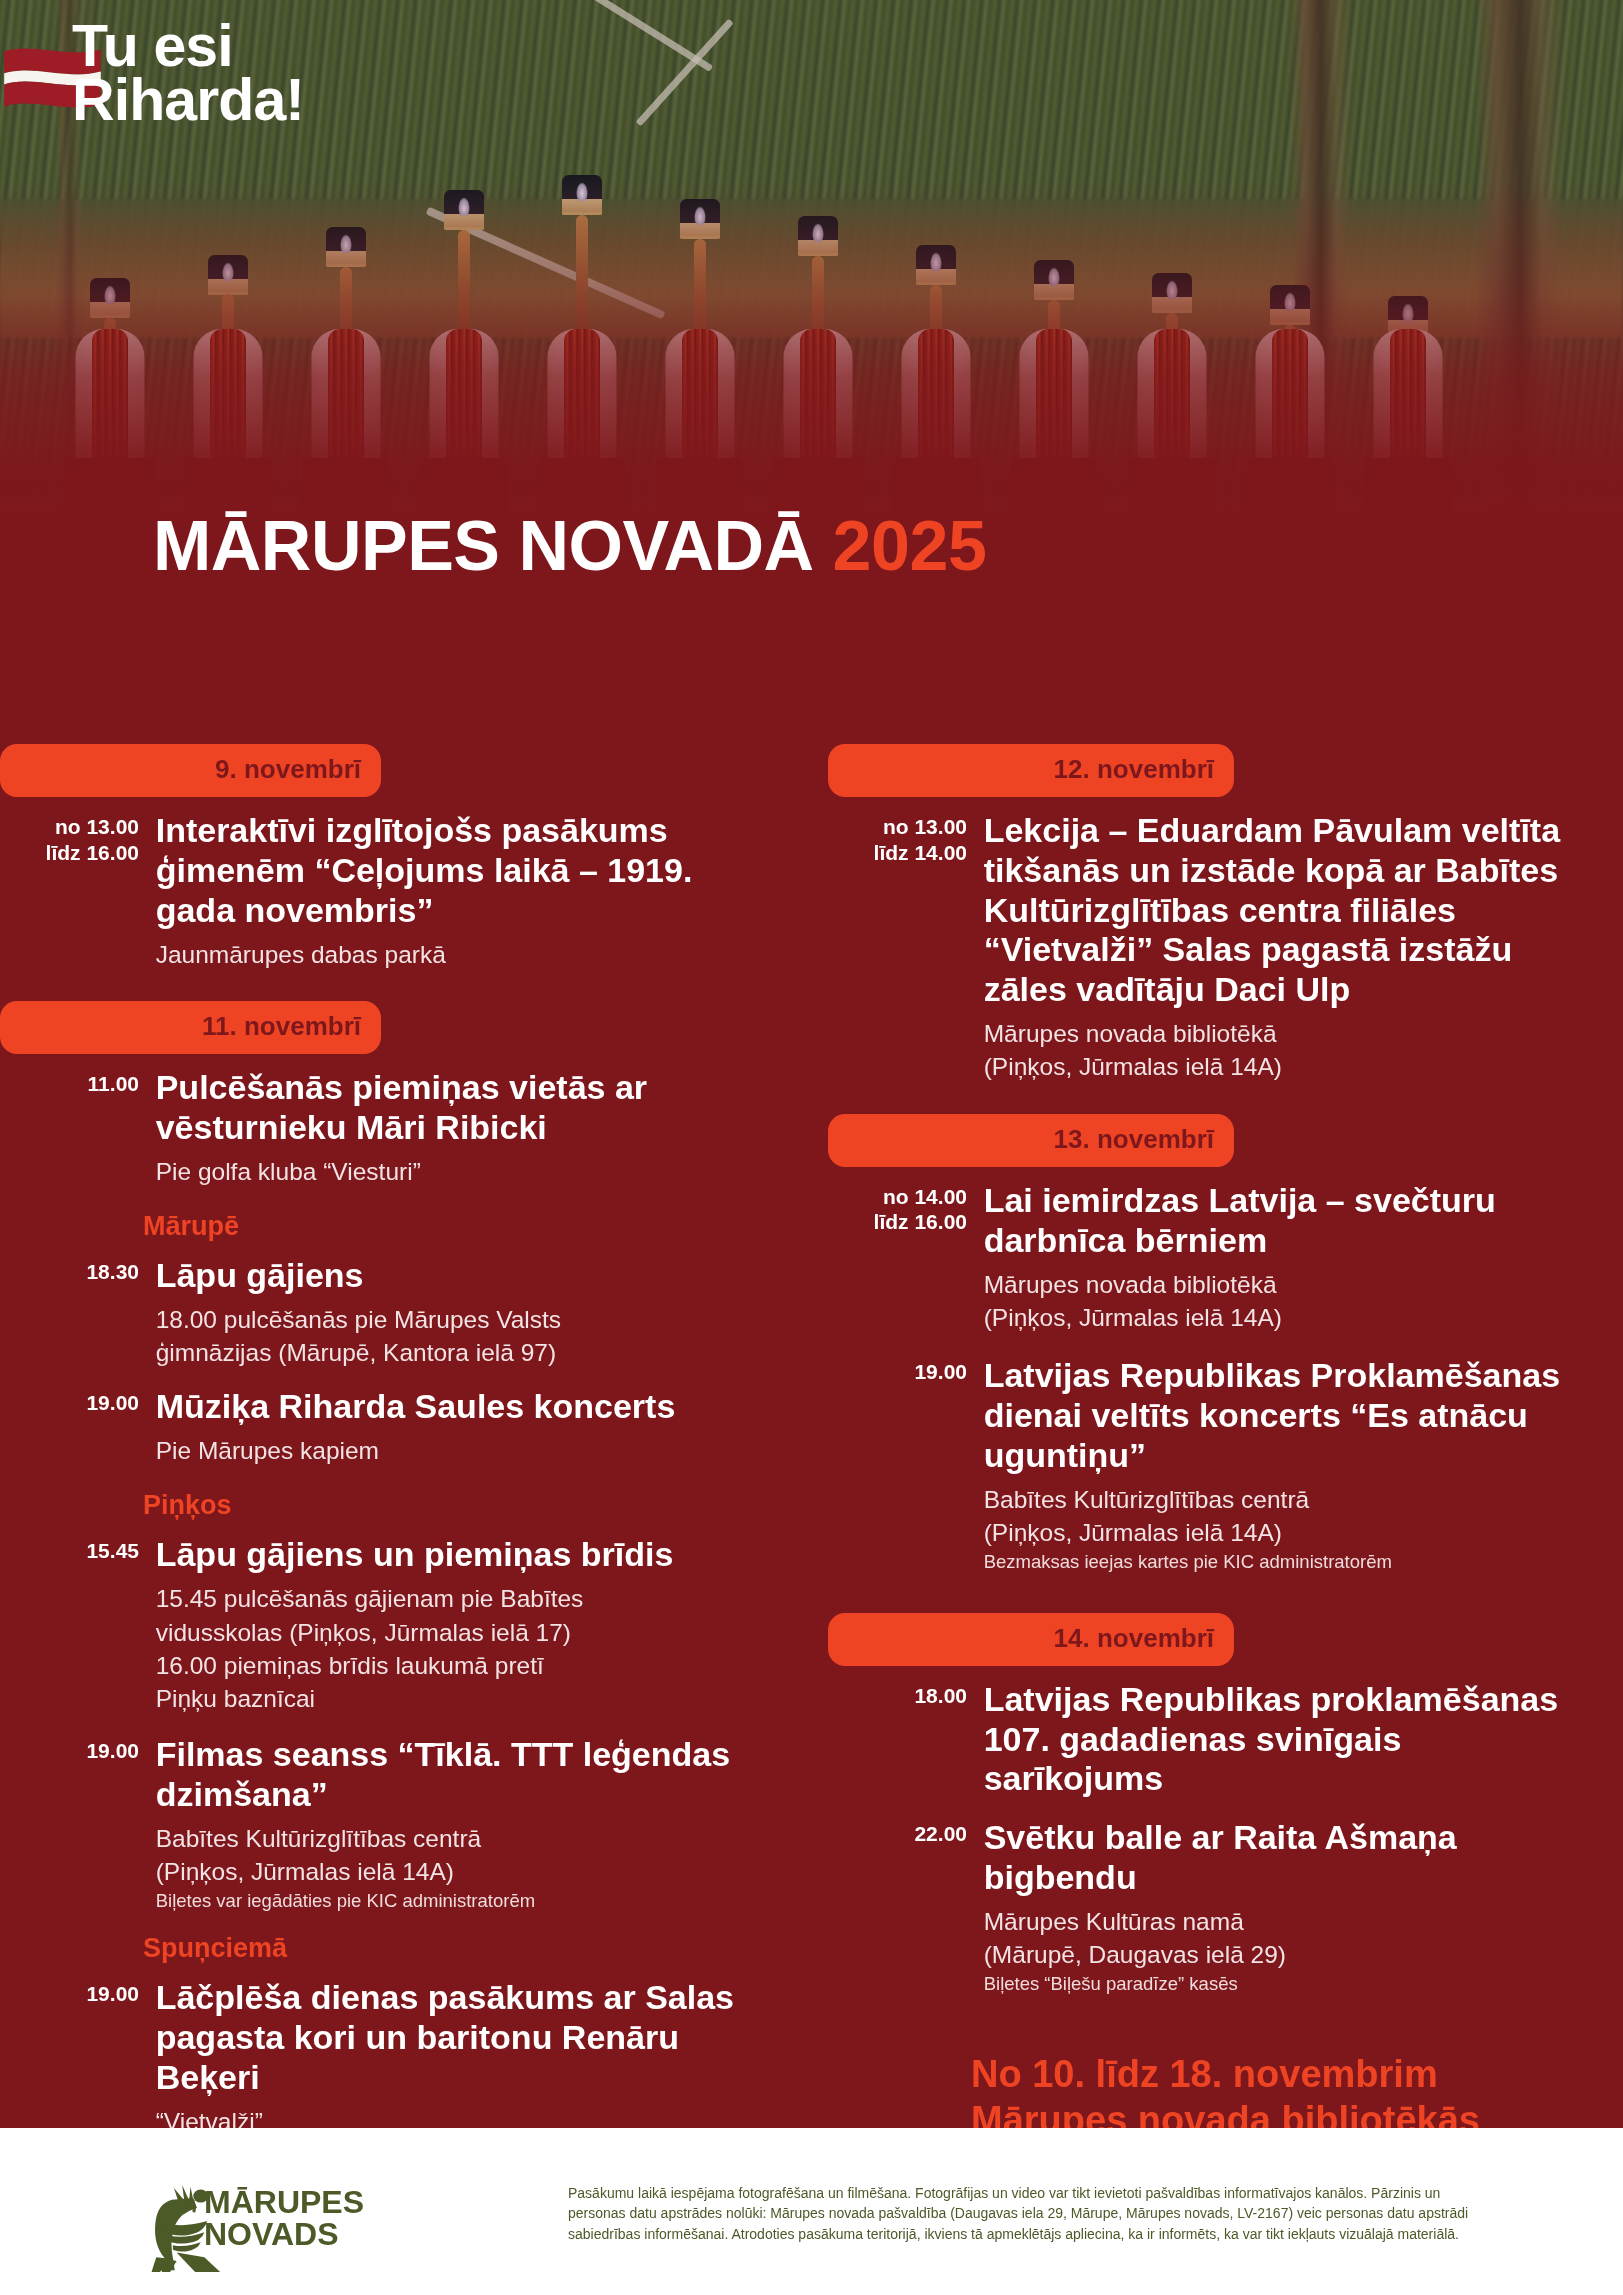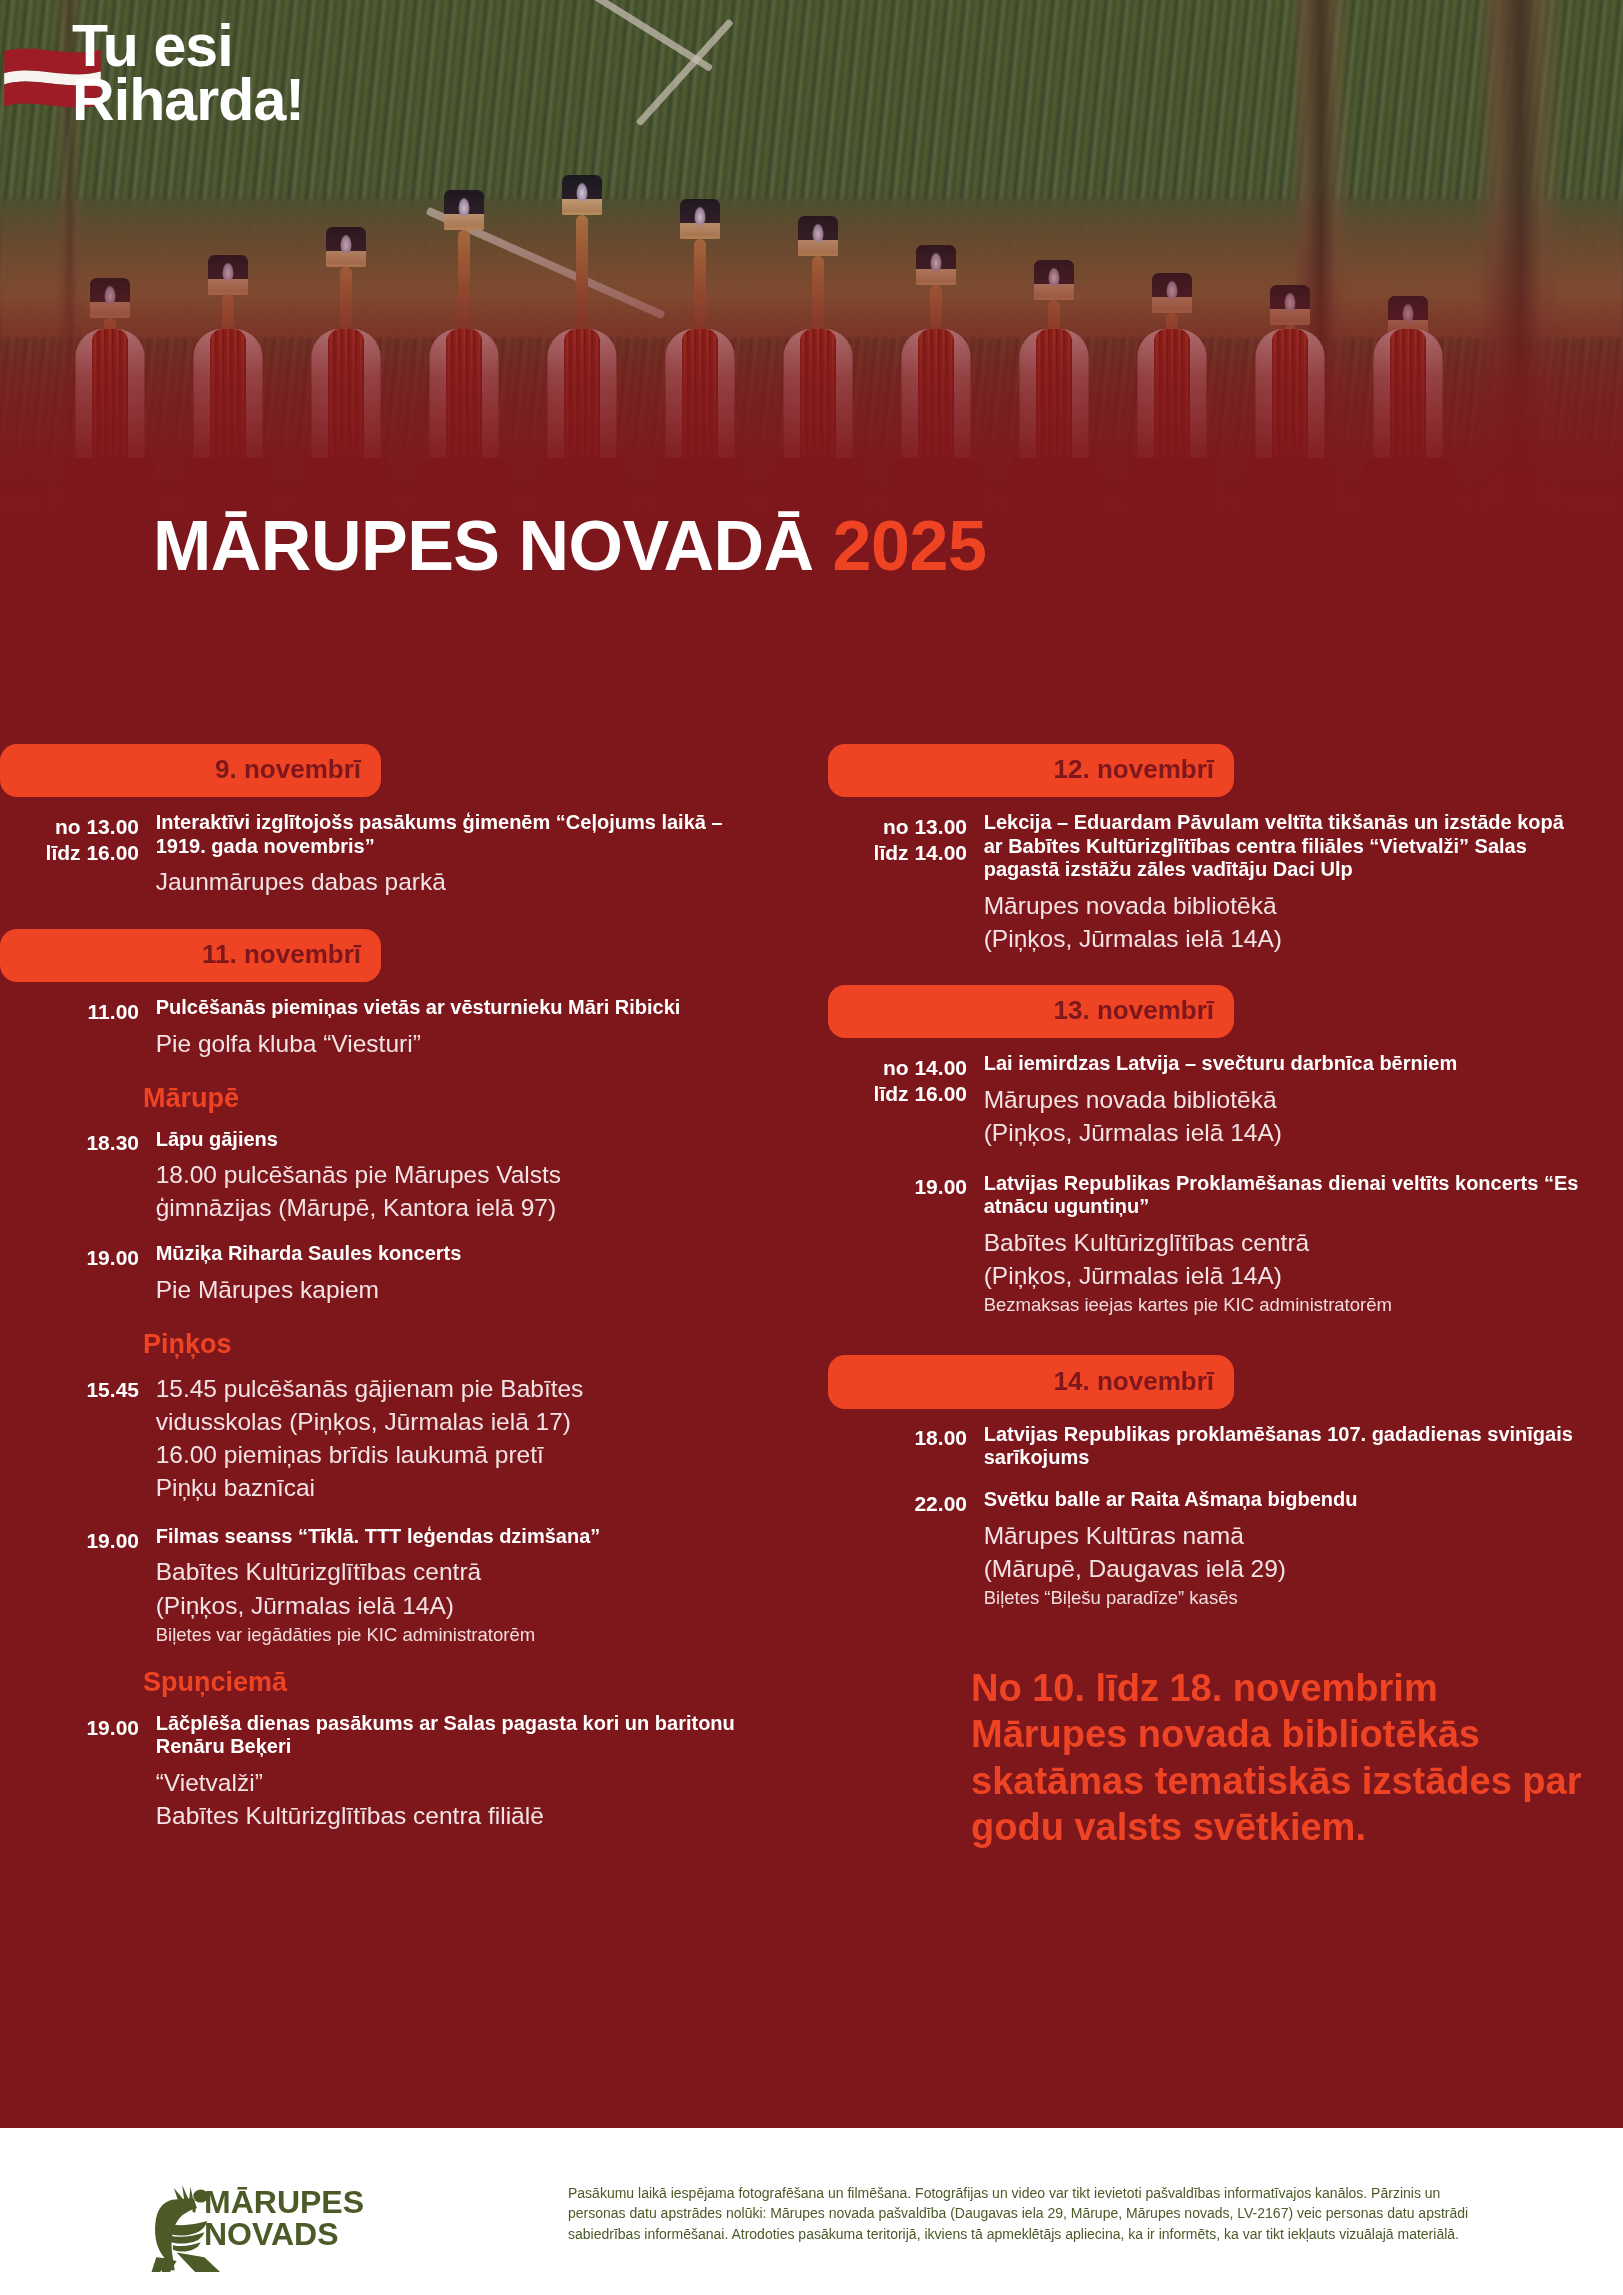--- a/index.html
+++ b/index.html
@@ -77,21 +77,21 @@
 
   .badge{background:#EF4424;color:#7E171C;font-weight:700;font-size:26px;
     padding:10.2px 20.4px 12px 0;text-align:right;margin:0 0 14px 0;border-radius:17px;}
   .badgeL{width:361px;margin-left:0;}
   .badgeR{width:356px;padding-left:30px;}
 
   .ev{display:flex;margin:0 0 7.4px 0;}
   .ev .time{width:139px;min-width:139px;text-align:right;padding-right:16.7px;
     color:#fff;font-weight:700;font-size:21px;line-height:1.22;padding-top:2.8px;}
   .ev .body{flex:1;}
-  .ev .title{color:#fff;font-weight:700;font-size:20px;line-height:1.17;margin:0 0 9.3px 0;}
+  .ev .title{color:#fff;font-weight:700;font-size:34px;line-height:1.17;margin:0 0 9.3px 0;}
   .ev .place{color:#f3e3e4;font-weight:400;font-size:24.5px;line-height:1.2;margin:0 0 3.7px 0;}
   .ev .note{color:#f0dcdd;font-weight:400;font-size:18.5px;line-height:1.2;margin:2.8px 0 0 0;}
   .spacer{height:21px;}
 
   .sub{color:#EF4424;font-weight:700;font-size:27px;margin:21px 0 14px 143px;}
 
   .outro{color:#EF4424;font-weight:700;font-size:38px;line-height:1.22;margin:56px 0 0 143px;width:615px;}
 
   
   .footer{position:absolute;left:0;top:2128px;width:1623px;height:167px;background:#fff;}
@@ -279,20 +279,21 @@
         </div>
       </div>
 
       <div class="sub">Piņķos</div>
 
       <div class="ev">
         <div class="time">
           <div>15.45</div>
         </div>
         <div class="body">
+          <div class="title">Lāpu gājiens un piemiņas brīdis</div>
           <div class="place">15.45 pulcēšanās gājienam pie Babītes</div>
           <div class="place">vidusskolas (Piņķos, Jūrmalas ielā 17)</div>
           <div class="place">16.00 piemiņas brīdis laukumā pretī</div>
           <div class="place">Piņķu baznīcai</div>
         </div>
       </div>
 
       <div class="ev" style="margin-top:18.5px;">
         <div class="time">
           <div>19.00</div>

